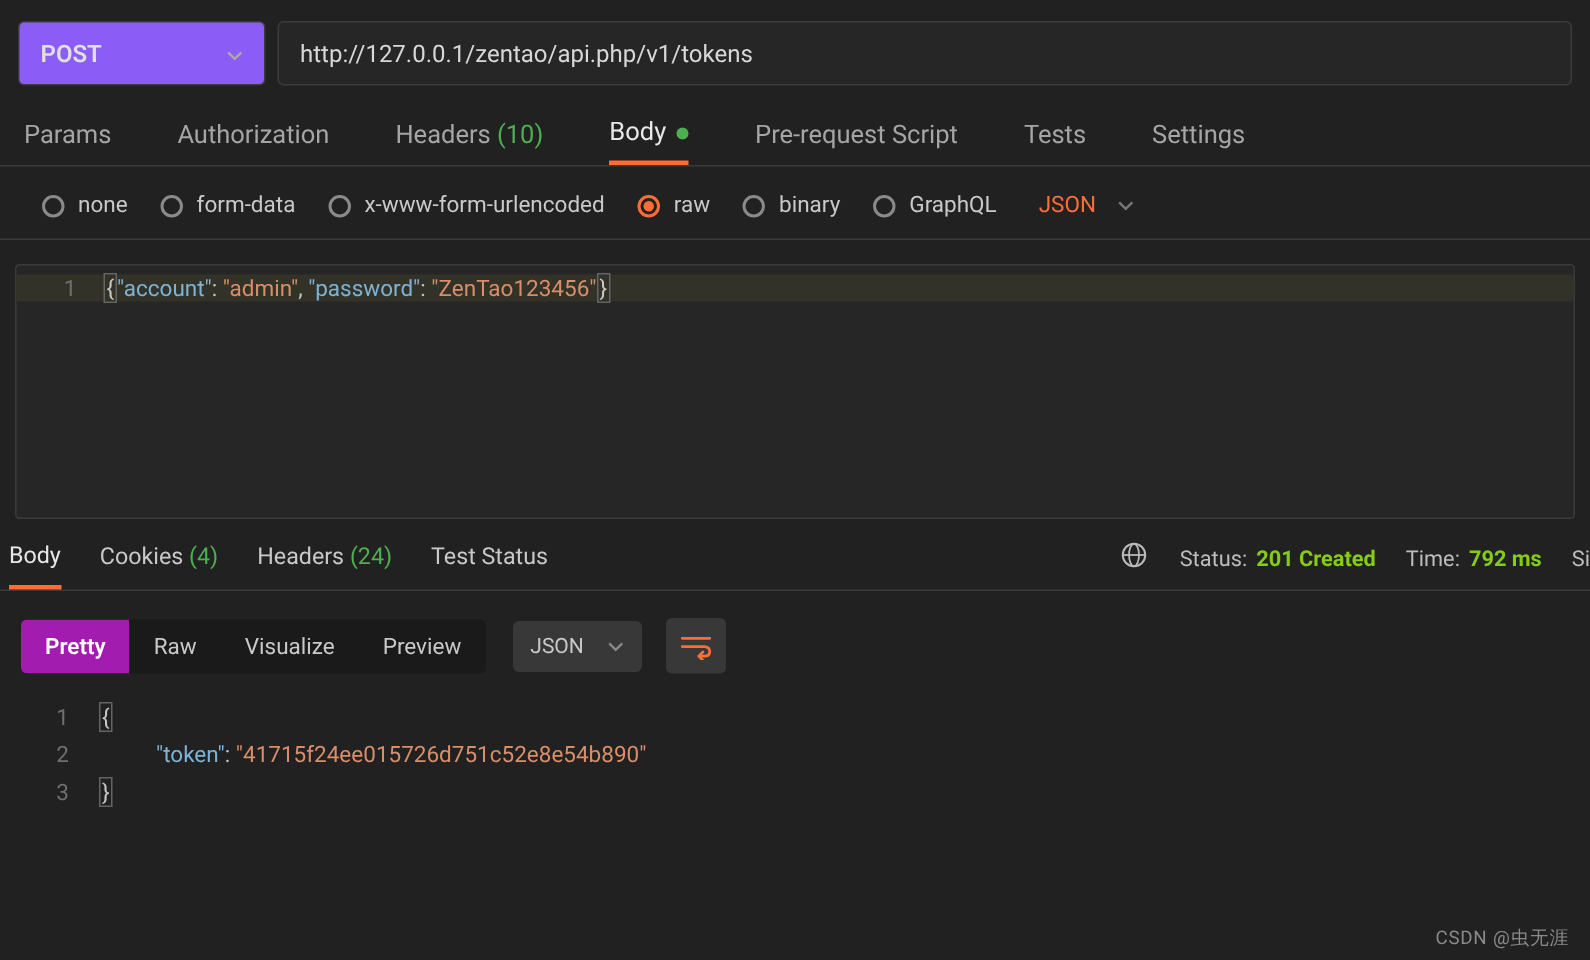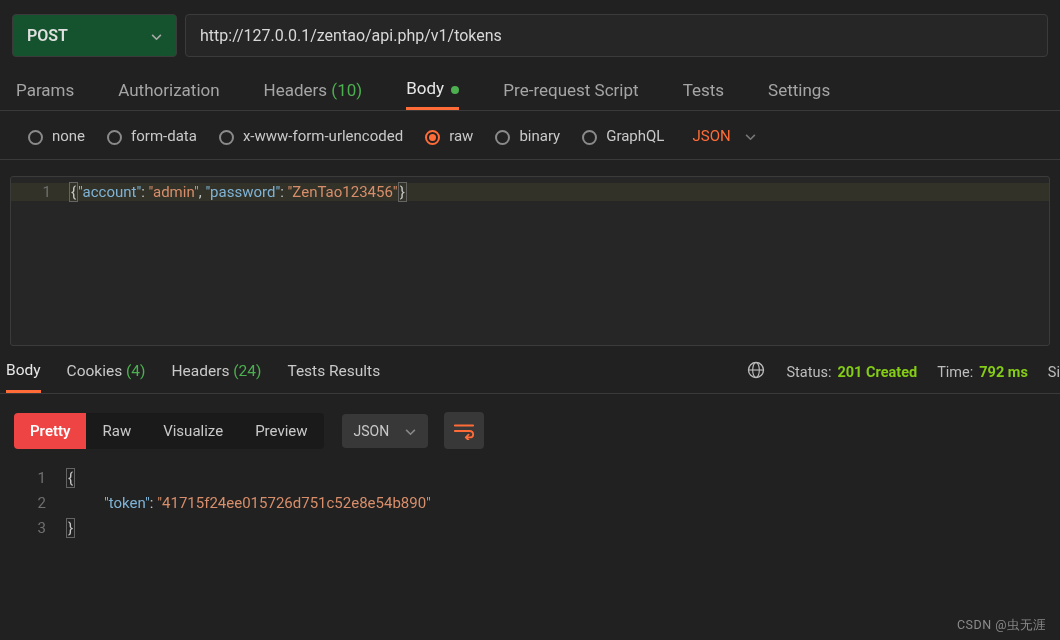--- a/index.html
+++ b/index.html
@@ -1,19 +1,19 @@
 <!DOCTYPE html>
 <html><head>
 <meta charset="utf-8">
 <style>
 * { margin: 0; padding: 0; box-sizing: border-box; font-family: -apple-system, "Segoe UI", Roboto, Arial, sans-serif; }
 body { background: #212121; color: #c9c9c9; width: 1060px; height: 640px; overflow: hidden; font-size: 14px; }
 
 .req-row { display: flex; align-items: center; padding: 14px 12px 14px 12px; gap: 8px; }
-.method-select { background: #14532d; border: 1px solid #3b3b3b; border-radius: 4px; height: 43px; width: 165px; display: flex; align-items: center; justify-content: space-between; padding: 0 14px; color: #e0e0e0; font-size: 16px; font-weight: 600; cursor: pointer; }
+.method-select { background: #8b5cf6; border: 1px solid #3b3b3b; border-radius: 4px; height: 43px; width: 165px; display: flex; align-items: center; justify-content: space-between; padding: 0 14px; color: #e0e0e0; font-size: 16px; font-weight: 600; cursor: pointer; }
 .chevron-down { display:inline-block; }
 .chevron-down svg { width: 11px; height: 7px; }
 .url-input { flex: 1; background: #262626; border: 1px solid #3b3b3b; border-radius: 4px; height: 43px; color: #d8d8d8; padding: 0 14px; font-size: 16px; outline: none; }
 .url-input::placeholder { color: #7b7b7b; }
 
 .tabs-main { display: flex; gap: 44px; padding: 0 16px; border-bottom: 1px solid #3a3a3a; height: 40px; align-items: flex-end; }
 .tab-m { color: #a5a5a5; padding-bottom: 10px; cursor: pointer; font-size: 17px; position: relative; }
 .tab-m.active { color: #e7e7e7; border-bottom: 3px solid #ff6c37; padding-bottom: 9px; }
 .count { color: #4caf50; }
 .green-dot { display:inline-block; width:8px; height:8px; background:#4caf50; border-radius:50%; margin-left:3px; vertical-align:middle; }
@@ -41,21 +41,21 @@
 .rtab { color:#c9c9c9; padding-bottom: 12px; font-size:15.5px; cursor:pointer; }
 .rtab.active { color:#e7e7e7; border-bottom: 3px solid #ff6c37; padding-bottom:11px; }
 .resp-meta { position:absolute; right:0; top:14px; display:flex; align-items:center; gap:20px; font-size:14.5px; color:#bdbdbd; }
 .globe-icon svg { width:20px; height:20px; }
 .meta-pair { display:flex; gap:6px; }
 .meta-val { color:#84cc16;font-weight:bold; }
 
 .resp-toolbar { display:flex; align-items:center; gap:2px; padding: 18px 14px 10px 14px; }
 .seg { display:flex; background:#1a1a1a; border-radius:4px; overflow:hidden; }
 .seg-btn { padding: 9px 16px; color:#c9c9c9; font-size:15px; cursor:pointer; }
-.seg-btn.active { background:#ef4444; color:#fff; font-weight:600; }
+.seg-btn.active { background:#a21caf; color:#fff; font-weight:600; }
 .resp-type-sel { background:#383838; border-radius:4px; padding: 9px 12px; margin-left: 16px; display:flex; align-items:center; gap:16px; color:#c9c9c9; cursor:pointer; }
 .resp-type-sel .chevron-down svg path { stroke:#888; }
 .wrap-btn { background:#383838; border-radius:4px; width:40px; height:37px; margin-left: 14px; display:flex; align-items:center; justify-content:center; cursor:pointer; }
 .wrap-btn svg { width:22px; height:18px; }
 
 .resp-body { padding: 6px 0 0 18px; font-family: Consolas, "Courier New", monospace; font-size: 15px; }
 .resp-body .line { height: 25px; }
 .resp-body .ln { width:44px; padding-right:16px; }
 .resp-body .code { padding-left: 4px; }
 .indent { display:inline-block; width:38px; }
@@ -142,21 +142,21 @@
 <div class="resp-tabs">
   <div class="rtab active">Body</div>
   <div class="rtab">
     <span>Cookies</span>
     <span class="count">(4)</span>
   </div>
   <div class="rtab">
     <span>Headers</span>
     <span class="count">(24)</span>
   </div>
-  <div class="rtab">Tests Results</div>
+  <div class="rtab">Test Status</div>
 
   <div class="resp-meta">
     <span class="globe-icon">
       <svg viewBox="0 0 24 24">
           <circle cx="12" cy="12" r="9" stroke="#bbb" fill="none" stroke-width="1.6"></circle>
           <ellipse cx="12" cy="12" rx="4" ry="9" stroke="#bbb" fill="none" stroke-width="1.4"></ellipse>
           <line x1="3" y1="12" x2="21" y2="12" stroke="#bbb" stroke-width="1.4"></line>
         </svg>
     </span>
     <span class="meta-pair">

